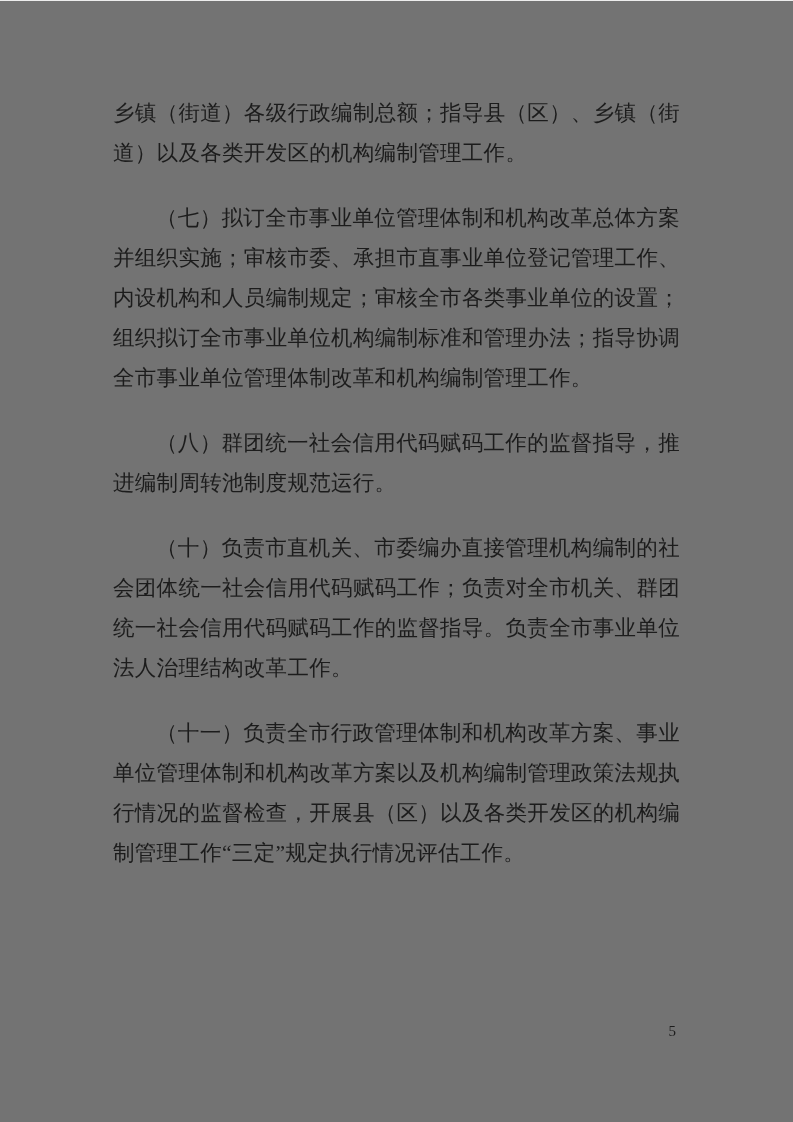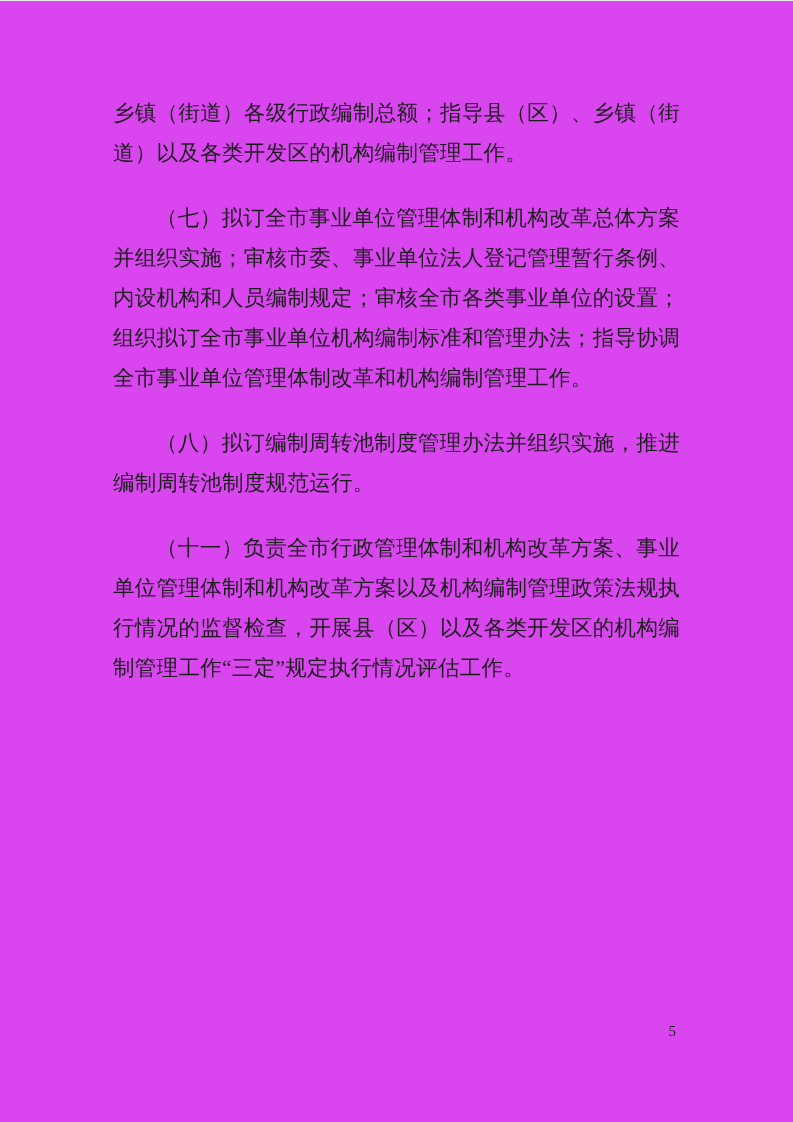--- a/index.html
+++ b/index.html
@@ -4,21 +4,21 @@
 <style>
   html, body {
     margin: 0;
     padding: 0;
     background: #ffffff;
   }
   .page {
     position: relative;
     width: 793px;
     height: 1122px;
-    background: #d946ef;
+    background: #737373;
     overflow: hidden;
     font-family: "Liberation Serif", "DejaVu Serif", serif;
     color: #1c1c1c;
     border-top: 1px solid #ededed;
     box-sizing: border-box;
   }
   .content {
     position: absolute;
     left: 113px;
     right: 113px;
@@ -44,18 +44,19 @@
     color: #1c1c1c;
     font-family: "Liberation Serif", "DejaVu Serif", serif;
   }
 </style>
 </head>
 <body>
 
 <div class="page">
   <div class="content" id="paragraphs">
       <p class="para">乡镇（街道）各级行政编制总额；指导县（区）、乡镇（街道）以及各类开发区的机构编制管理工作。</p>
-      <p class="para indent">（七）拟订全市事业单位管理体制和机构改革总体方案并组织实施；审核市委、事业单位法人登记管理暂行条例、内设机构和人员编制规定；审核全市各类事业单位的设置；组织拟订全市事业单位机构编制标准和管理办法；指导协调全市事业单位管理体制改革和机构编制管理工作。</p>
-      <p class="para indent">（八）拟订编制周转池制度管理办法并组织实施，推进编制周转池制度规范运行。</p>
+      <p class="para indent">（七）拟订全市事业单位管理体制和机构改革总体方案并组织实施；审核市委、承担市直事业单位登记管理工作、内设机构和人员编制规定；审核全市各类事业单位的设置；组织拟订全市事业单位机构编制标准和管理办法；指导协调全市事业单位管理体制改革和机构编制管理工作。</p>
+      <p class="para indent">（八）群团统一社会信用代码赋码工作的监督指导，推进编制周转池制度规范运行。</p>
+      <p class="para indent">（十）负责市直机关、市委编办直接管理机构编制的社会团体统一社会信用代码赋码工作；负责对全市机关、群团统一社会信用代码赋码工作的监督指导。负责全市事业单位法人治理结构改革工作。</p>
       <p class="para indent">（十一）负责全市行政管理体制和机构改革方案、事业单位管理体制和机构改革方案以及机构编制管理政策法规执行情况的监督检查，开展县（区）以及各类开发区的机构编制管理工作“三定”规定执行情况评估工作。</p>
     </div>
   <div class="page-number">5</div>
 </div>
 
 </body></html>

